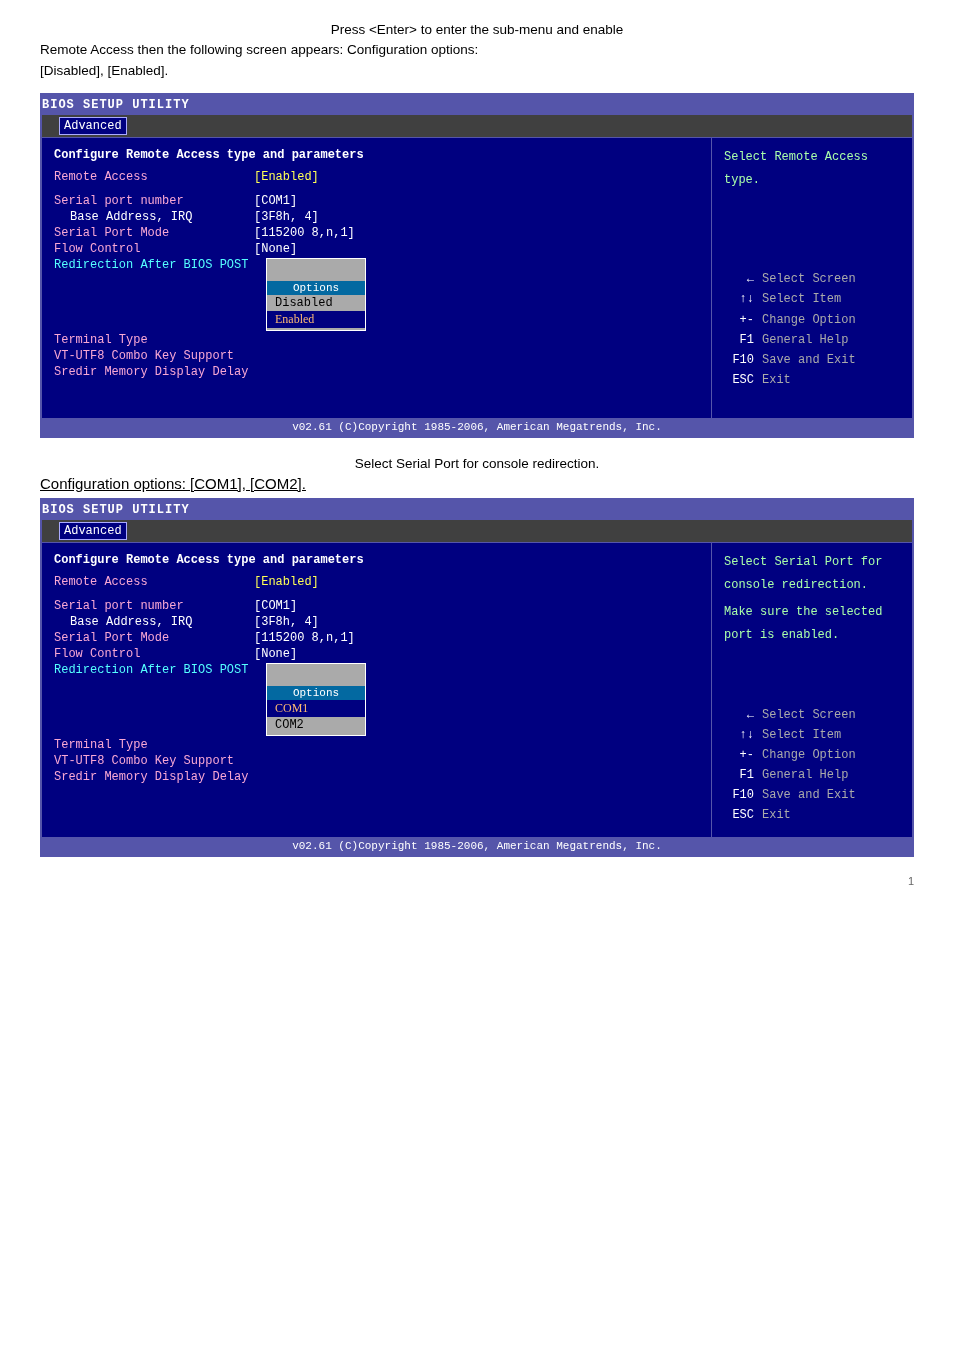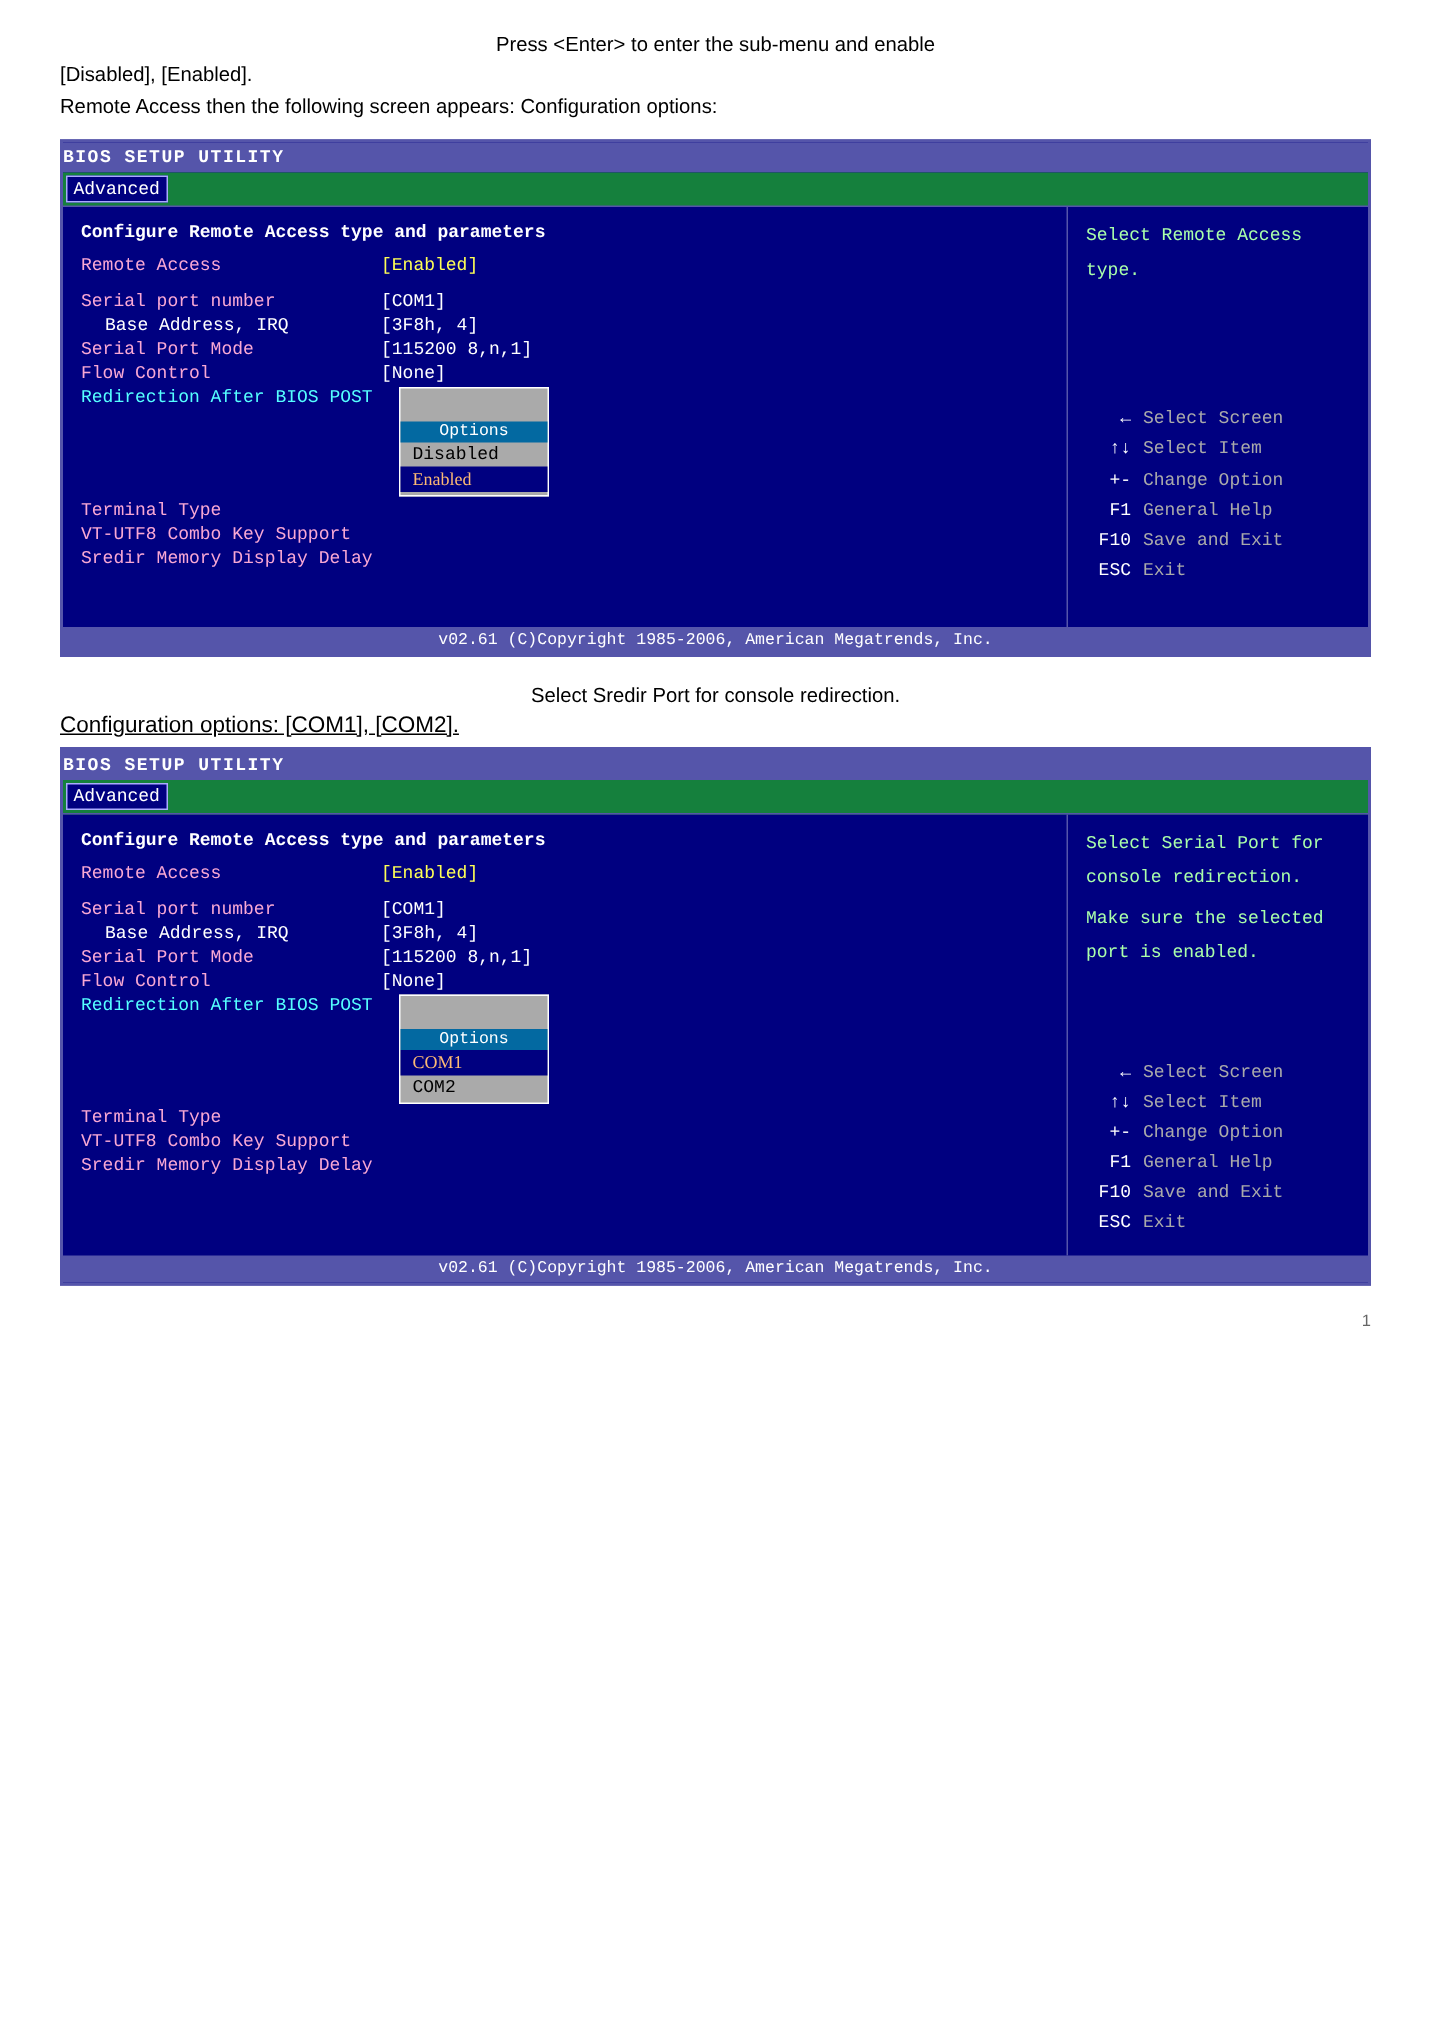--- a/index.html
+++ b/index.html
@@ -36,22 +36,22 @@
     .bios-title-bar {
       background: #5555aa;
       color: #ffffff;
       text-align: left;
       padding: 3px 0;
       font-size: 12px;
       font-weight: bold;
       letter-spacing: 1px;
     }
     .bios-tab-bar {
-      background: #15803d;
-      padding: 2px 2px;
+      background: #404040;
+      padding: 2px 17px;
       border-bottom: 1px solid #5555aa;
     }
     .bios-tab {
       display: inline-block;
       color: #aaaaff;
       font-size: 12px;
       padding: 1px 4px;
     }
     .bios-tab.active {
       background: #000080;
@@ -200,22 +200,22 @@
       font-size: 11px;
       color: #666;
       margin-top: 10px;
     }
   </style>
 </head>
 <body>
 
 <div class="intro-text">
   <div>Press &lt;Enter&gt; to enter the sub-menu and enable</div>
+  <div class="intro-text-left">Remote Access then the following screen appears: Configuration options:</div>
   <div class="intro-text-left">[Disabled], [Enabled].</div>
-  <div class="intro-text-left">Remote Access then the following screen appears: Configuration options:</div>
 </div>
 
 <div class="bios-box">
   <div class="bios-title-bar">BIOS SETUP UTILITY</div>
   <div class="bios-tab-bar">
     <span class="bios-tab active">Advanced</span>
   </div>
 
   <div class="bios-content">
     <div class="bios-left">
@@ -307,21 +307,21 @@
             <span class="bios-nav-desc">Exit</span>
           </div>
         </div>
       </div>
     </div>
   </div>
 
   <div class="bios-footer">v02.61  (C)Copyright 1985-2006, American Megatrends, Inc.</div>
 </div>
 
-<div class="section-header">Select Sredir Port for console redirection.</div>
+<div class="section-header">Select Serial Port for console redirection.</div>
 <div class="section-sub">Configuration options: [COM1], [COM2].</div>
 
 <div class="bios-box">
   <div class="bios-title-bar">BIOS SETUP UTILITY</div>
   <div class="bios-tab-bar">
     <span class="bios-tab active">Advanced</span>
   </div>
 
   <div class="bios-content">
     <div class="bios-left">

